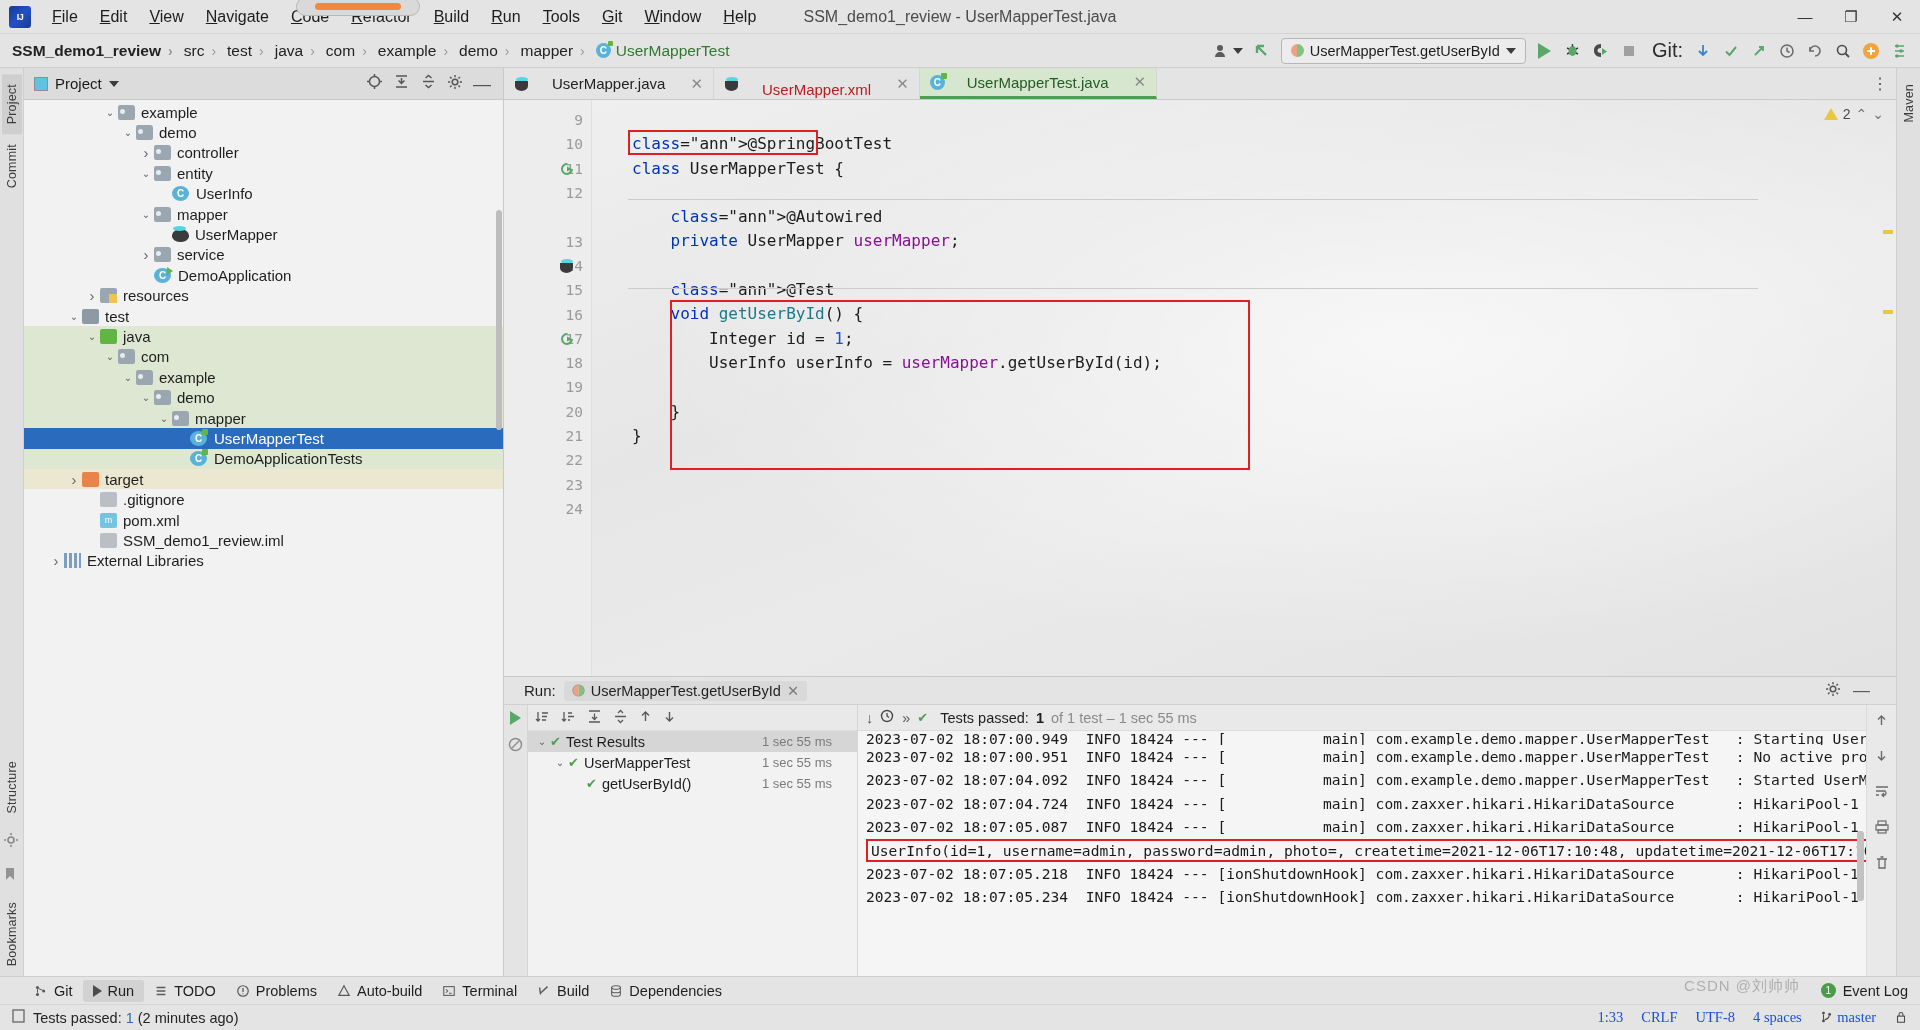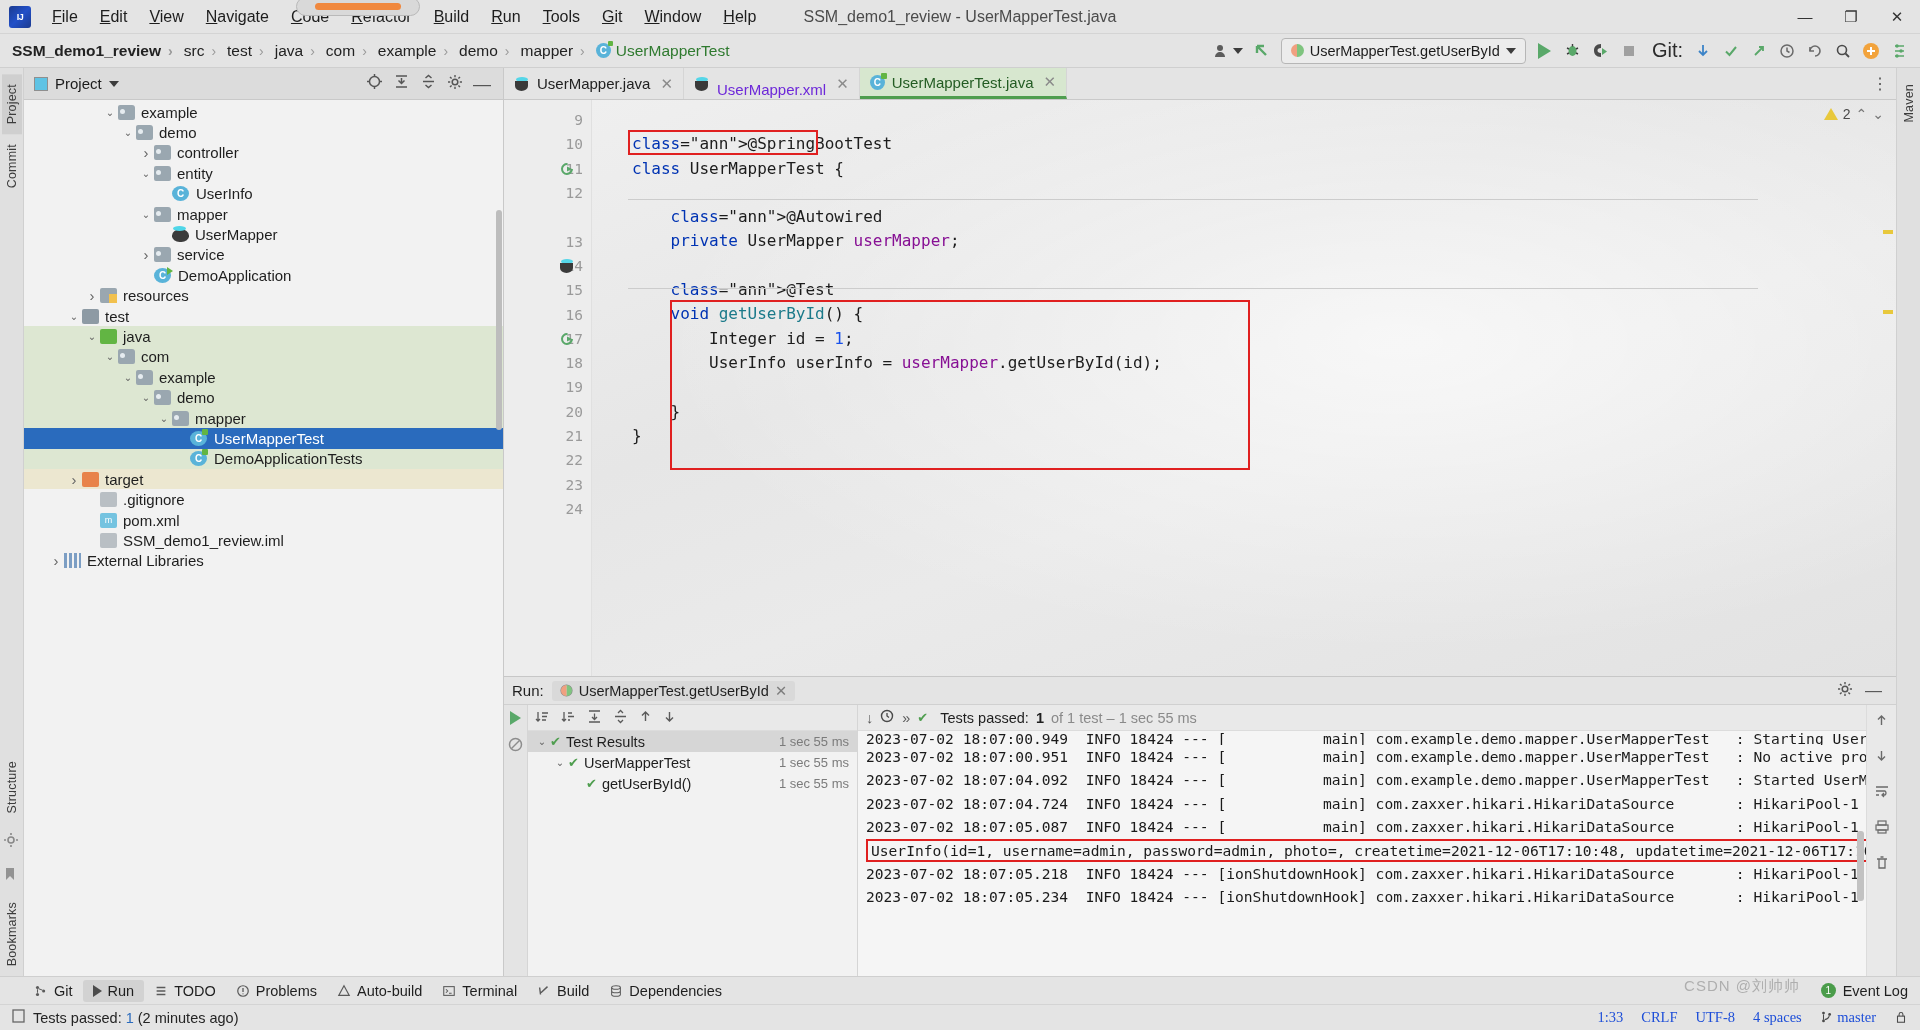--- a/index.html
+++ b/index.html
@@ -155,25 +155,25 @@
     position:absolute; right:1px; top:110px; width:6px; height:220px; background:#bdbdbd; border-radius:3px;
   }
 
   
   .editorcol{ flex:1; display:flex; flex-direction:column; min-width:0; min-height:0; }
   .tabsbar{
     height:32px;flex:0 0 32px;display:flex;align-items:stretch;background:#e4e4e4;
     border-bottom:1px solid #c9c9c9; position:relative;
   }
   .etab{
-    display:flex;align-items:center;gap:7px;padding:0 10px;font-size:15px;color:#222;
+    display:flex;align-items:center;gap:22px;padding:0 10px;font-size:15px;color:#222;
     border-right:1px solid #d5d5d5;cursor:default;
   }
   .etab.active{ background:#d7e7cf; border-bottom:3px solid #4f9e4f; }
-  .etab.xmlt .tname{ color:#6d28d9;margin-top:12px; }
+  .etab.xmlt .tname{ color:#b91c1c;margin-top:12px; }
   .etab.active .tname{ color:#235c23; }
   .etab .x{ color:#8a8a8a;font-size:15px;margin-left:3px; }
   .tab-ic-java{ width:16px;height:14px;position:relative;flex:0 0 16px; }
   .tab-ic-java .cup{ position:absolute;bottom:0;left:1px;width:13px;height:10px;background:#3a3a3a;border-radius:0 0 50% 50%; }
   .tab-ic-java .steam{ position:absolute;top:0;left:2px;width:12px;height:5px;background:#55d6e8;border-radius:50%; }
   .tab-ic-cls{
     width:15px;height:15px;border-radius:50%;background:#59b3d9;color:#fff;font-size:10px;font-weight:bold;
     display:flex;align-items:center;justify-content:center;position:relative;flex:0 0 15px;
   }
   .tab-ic-cls:after{ content:"";position:absolute;right:-2px;top:-2px;width:6px;height:6px;background:#62b543;border-radius:1px; }
@@ -222,40 +222,40 @@
   .wtri{ width:0;height:0;border-left:7px solid transparent;border-right:7px solid transparent;border-bottom:12px solid #e8c83c; }
   .mark-right{ position:absolute;right:3px;width:10px;height:4px; }
 
   
   .runpanel{
     height:300px;flex:0 0 300px;display:flex;flex-direction:column;
     background:#efefef;border-top:1px solid #c7c7c7;
   }
   .run-header{
     height:28px;flex:0 0 28px;display:flex;align-items:center;gap:8px;
-    background:#e4e4e4;border-bottom:1px solid #d0d0d0;padding:0 8px;font-size:15px;color:#1f1f1f;
+    background:#e4e4e4;border-bottom:1px solid #d0d0d0;padding:0 20px;font-size:15px;color:#1f1f1f;
   }
   .run-tab{
     display:flex;align-items:center;gap:6px;padding:2px 8px;border-radius:3px;
     background:#d9d9d9;font-size:14.5px;
   }
   .run-tab .x{ color:#7d7d7d; }
   .hg-right{ margin-left:auto;display:flex;align-items:center;gap:12px;color:#555;padding-right:6px; }
   .runbody{ flex:1;display:flex;min-height:0; }
   .runtools{
     width:24px;flex:0 0 24px;background:#e4e4e4;border-right:1px solid #d5d5d5;
     display:flex;flex-direction:column;align-items:center;padding-top:6px;gap:12px;
   }
   .testcol{ width:330px;flex:0 0 330px;display:flex;flex-direction:column;background:#f2f2f2;border-right:1px solid #d5d5d5; }
   .testtoolbar{
     height:26px;flex:0 0 26px;display:flex;align-items:center;gap:11px;padding:0 7px;
     background:#e9e9e9;border-bottom:1px solid #dcdcdc;color:#5a5a5a;font-size:13px;
   }
   .ttrow{ height:21px;display:flex;align-items:center;font-size:14.5px;color:#1e1e1e;padding-left:6px; }
-  .ttrow .dur{ margin-left:auto;font-size:13px;color:#7b7b7b;padding-right:8px; }
+  .ttrow .dur{ margin-left:auto;font-size:13px;color:#7b7b7b;padding-right:25px; }
   .ttrow.sel{ background:#d6d6d6; }
   .check{ color:#4f9e4f;margin-right:5px;font-size:13px; }
   .consolecol{ flex:1;display:flex;flex-direction:column;min-width:0; }
   .consolehdr{
     height:26px;flex:0 0 26px;display:flex;align-items:center;gap:7px;padding:0 8px;
     background:#e9e9e9;border-bottom:1px solid #dcdcdc;font-size:14.5px;color:#1f1f1f;
   }
   .consolehdr .dim{ color:#8a8a8a; }
   .console{
     flex:1;overflow:hidden;position:relative;padding:2px 0 0 8px;

